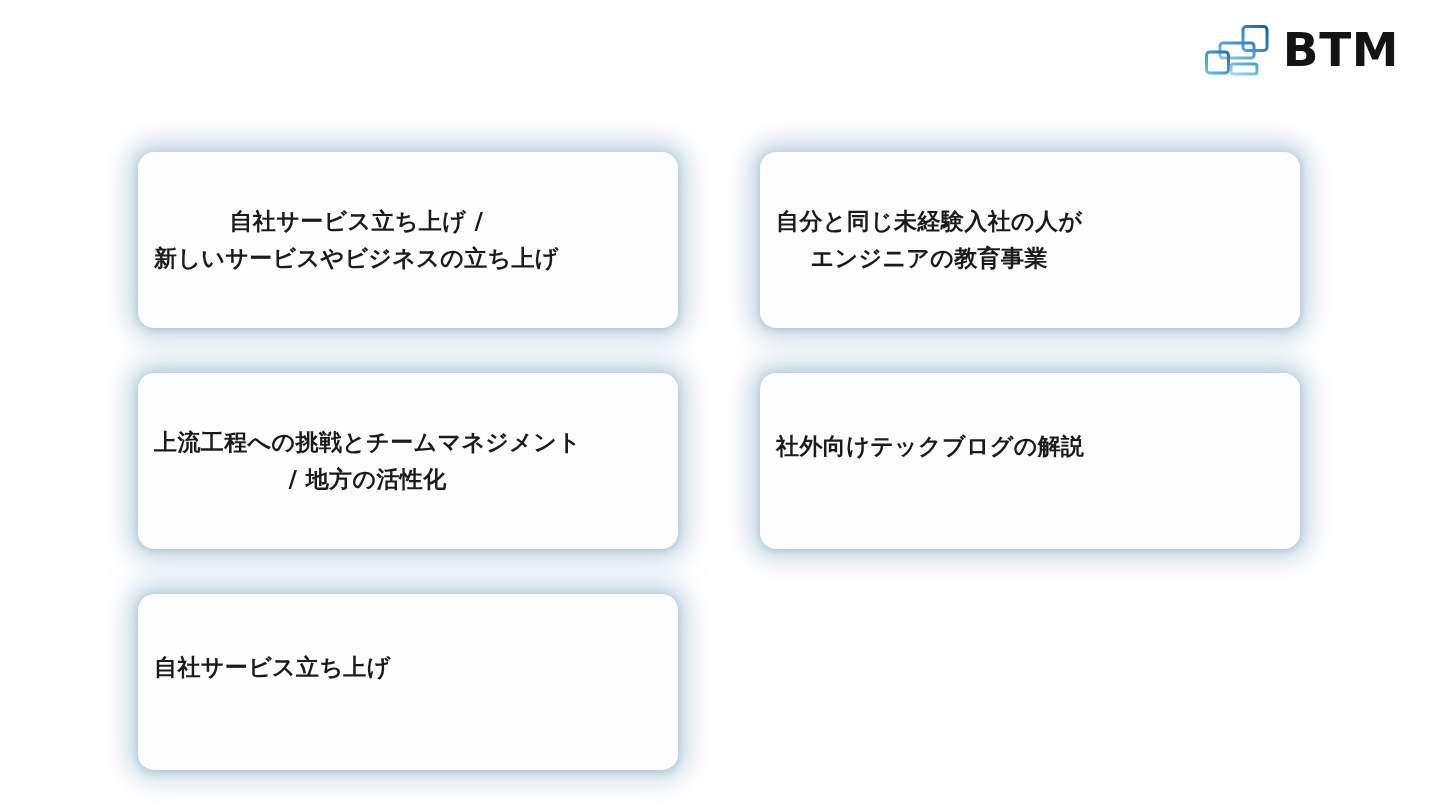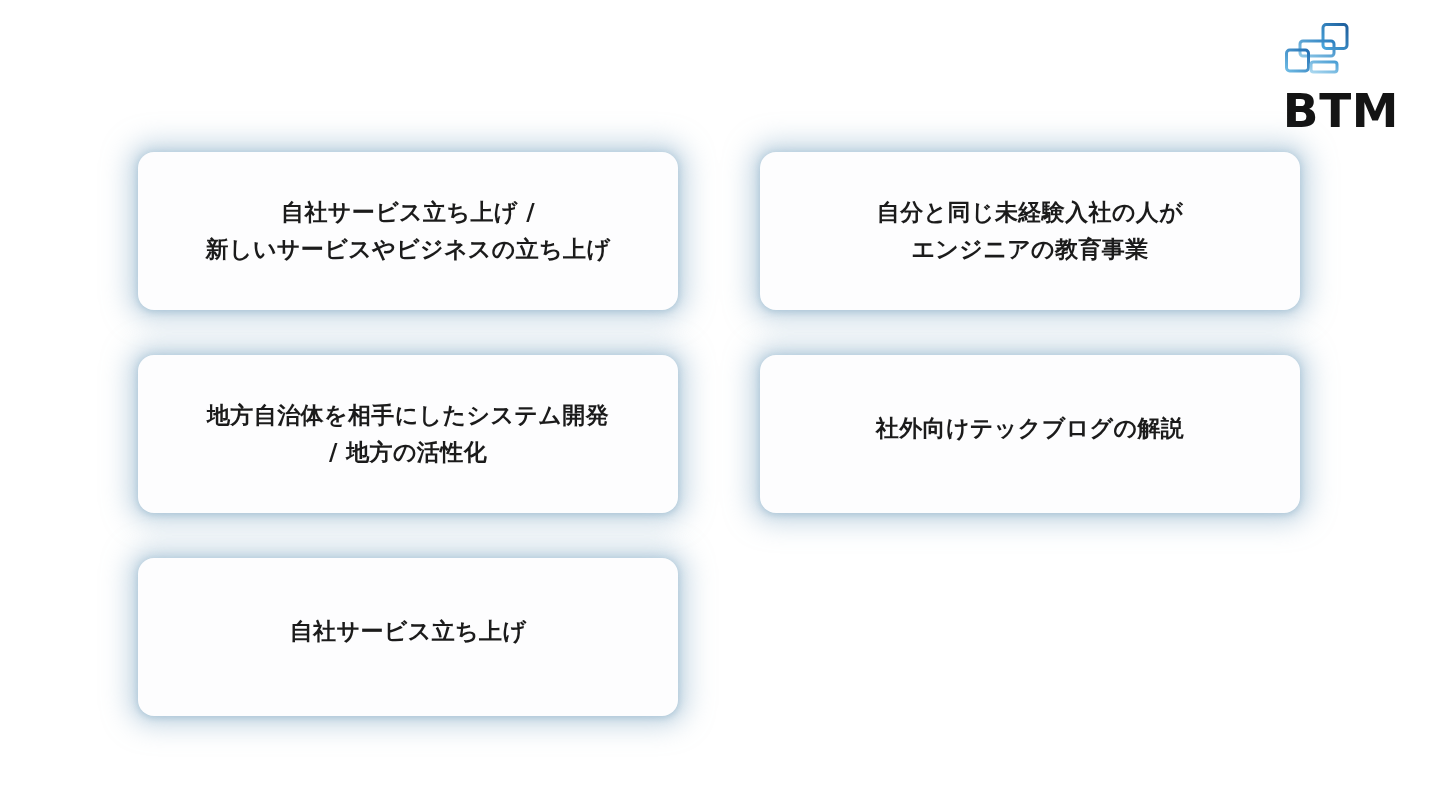--- a/index.html
+++ b/index.html
@@ -14,24 +14,23 @@
     font-family: "DejaVu Sans", "Liberation Sans", sans-serif;
     position: relative;
   }
 
   
   .logo-wrap {
     position: absolute;
     top: 22px;
     right: 42px;
     display: flex;
-    align-items: flex-start;
+    align-items: center;
     gap: 14px;
     height: 56px;
-    flex-direction: column;
   }
   .logo-mark {
     width: 66px;
     height: 52px;
     display: block;
   }
   .logo-text {
     font-family: "DejaVu Sans", "Liberation Sans", sans-serif;
     font-size: 46px;
     font-weight: 700;
@@ -48,30 +47,29 @@
     top: 152px;
     width: 1162px;
     display: grid;
     grid-template-columns: 540px 540px;
     column-gap: 82px;
     row-gap: 45px;
   }
 
   .card {
     position: relative;
-    height: 158px;
+    height: 176px;
     border-radius: 16px;
     background: #fdfdfe;
     box-shadow:
       0 0 26px 10px rgba(146, 180, 204, 0.50),
       0 0 10px 2px rgba(160, 192, 214, 0.42),
       0 2px 5px rgba(120, 155, 180, 0.25);
     display: flex;
     align-items: center;
-    justify-content: center;
     box-sizing: border-box;
     padding: 0 16px;
   }
   .card.top-align {
     align-items: flex-start;
     padding-top: 55px;
   }
 
   .card-text {
     text-align: center;
@@ -127,21 +125,21 @@
     <div class="card-text">自社サービス立ち上げ /
 新しいサービスやビジネスの立ち上げ</div>
   </div>
 
   <div class="card">
     <div class="card-text">自分と同じ未経験入社の人が
 エンジニアの教育事業</div>
   </div>
 
   <div class="card">
-    <div class="card-text">地方自治体を相手にしたシステム開発
+    <div class="card-text">上流工程への挑戦とチームマネジメント
 / 地方の活性化</div>
   </div>
 
 
   <div class="card top-align">
     <div class="card-text">社外向けテックブログの解説</div>
   </div>
 
   <div class="card top-align">
     <div class="card-text">自社サービス立ち上げ</div>

